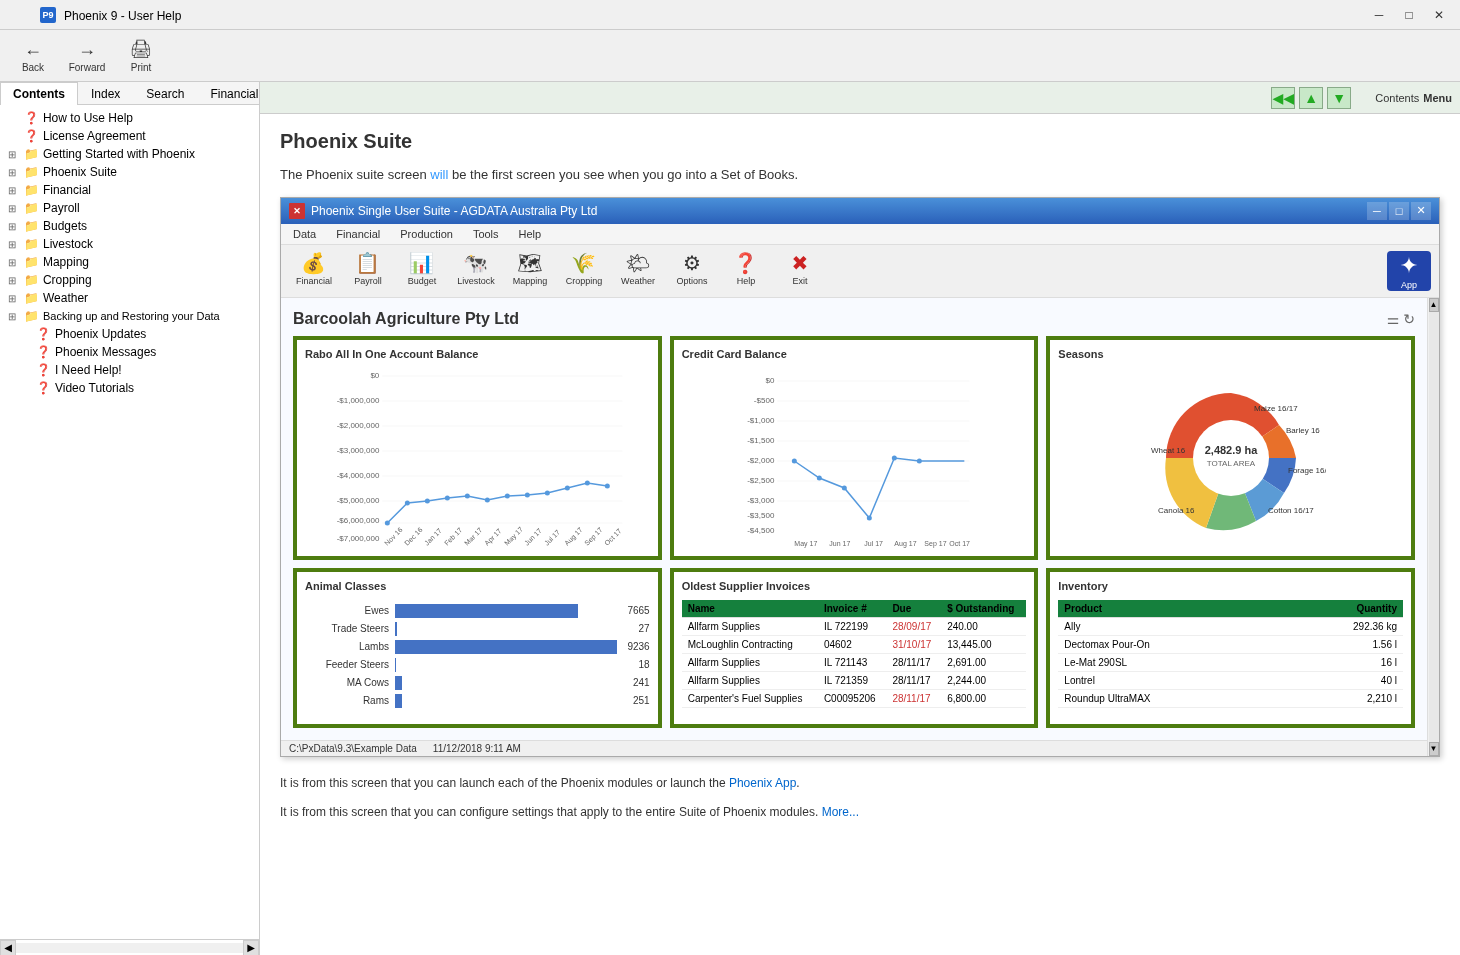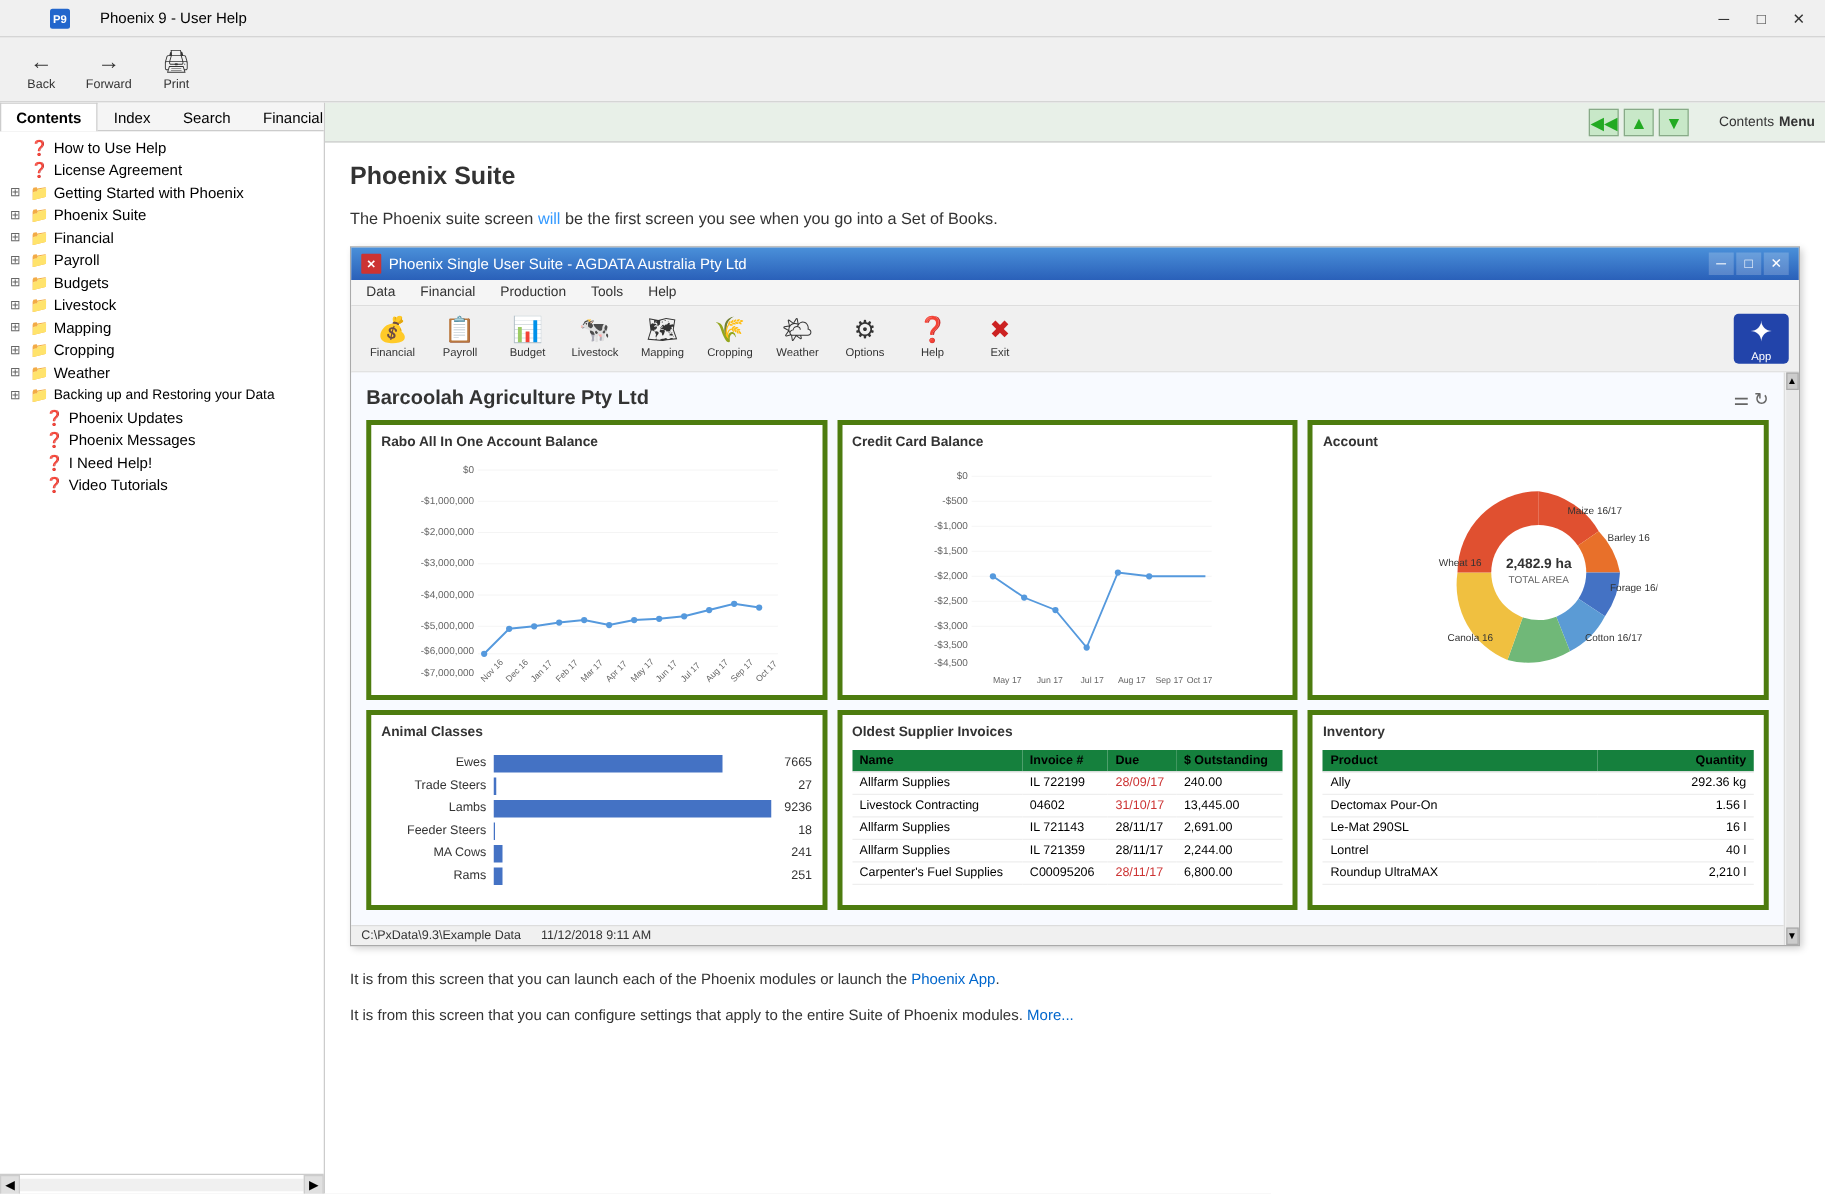--- a/index.html
+++ b/index.html
@@ -8,21 +8,21 @@
     
     .title-bar {
       background: #f0f0f0;
       height: 30px;
       display: flex;
       align-items: center;
       padding: 0 8px;
       border-bottom: 1px solid #ccc;
       justify-content: space-between;
     }
-    .title-bar-left { display: flex; align-items: flex-start; gap: 24px; font-size: 12px; padding-left: 32px; }
+    .title-bar-left { display: flex; align-items: flex-end; gap: 8px; font-size: 12px; padding-left: 32px; }
     .title-bar-icon { width: 16px; height: 16px; background: #2266cc; border-radius: 2px; display: flex; align-items: center; justify-content: center; color: white; font-size: 9px; font-weight: bold; }
     .title-bar-controls { display: flex; gap: 4px; }
     .title-btn { width: 26px; height: 20px; border: none; background: transparent; cursor: pointer; font-size: 12px; display: flex; align-items: center; justify-content: center; color: #333; }
 
     
     .toolbar {
       background: #f0f0f0;
       height: 52px;
       display: flex;
       align-items: center;
@@ -439,21 +439,21 @@
                       <circle cx="90" cy="110" r="2.5" fill="#5599dd"></circle>
                       <circle cx="115" cy="120" r="2.5" fill="#5599dd"></circle>
                       <circle cx="140" cy="150" r="2.5" fill="#5599dd"></circle>
                       <circle cx="165" cy="90" r="2.5" fill="#5599dd"></circle>
                       <circle cx="190" cy="93" r="2.5" fill="#5599dd"></circle>
                     </svg>
                   </div>
                 </div>
 
                 <div class="dashboard-panel">
-                  <div class="panel-title">Account</div>
+                  <div class="panel-title">Seasons</div>
                   <div style="position:relative;height:180px;display:flex;align-items:center;justify-content:center;">
                     <svg width="190" height="170" viewBox="0 0 190 170">
 
                       <path d="M95,85 L95,20 A65,65 0 0,1 143,52 Z" fill="#e05030"></path>
 
                       <path d="M95,85 L143,52 A65,65 0 0,1 160,85 Z" fill="#e8702a"></path>
 
                       <path d="M95,85 L160,85 A65,65 0 0,1 148,120 Z" fill="#4472c4"></path>
 
                       <path d="M95,85 L148,120 A65,65 0 0,1 120,148 Z" fill="#5b9bd5"></path>
@@ -539,21 +539,21 @@
                       </tr>
                     </thead>
                     <tbody>
                       <tr>
                         <td>Allfarm Supplies</td>
                         <td>IL 722199</td>
                         <td class="overdue">28/09/17</td>
                         <td>240.00</td>
                       </tr>
                       <tr>
-                        <td>Livestock Contracting</td>
+                        <td>McLoughlin Contracting</td>
                         <td>04602</td>
                         <td class="overdue">31/10/17</td>
                         <td>13,445.00</td>
                       </tr>
                       <tr>
                         <td>Allfarm Supplies</td>
                         <td>IL 721143</td>
                         <td>28/11/17</td>
                         <td>2,691.00</td>
                       </tr>

